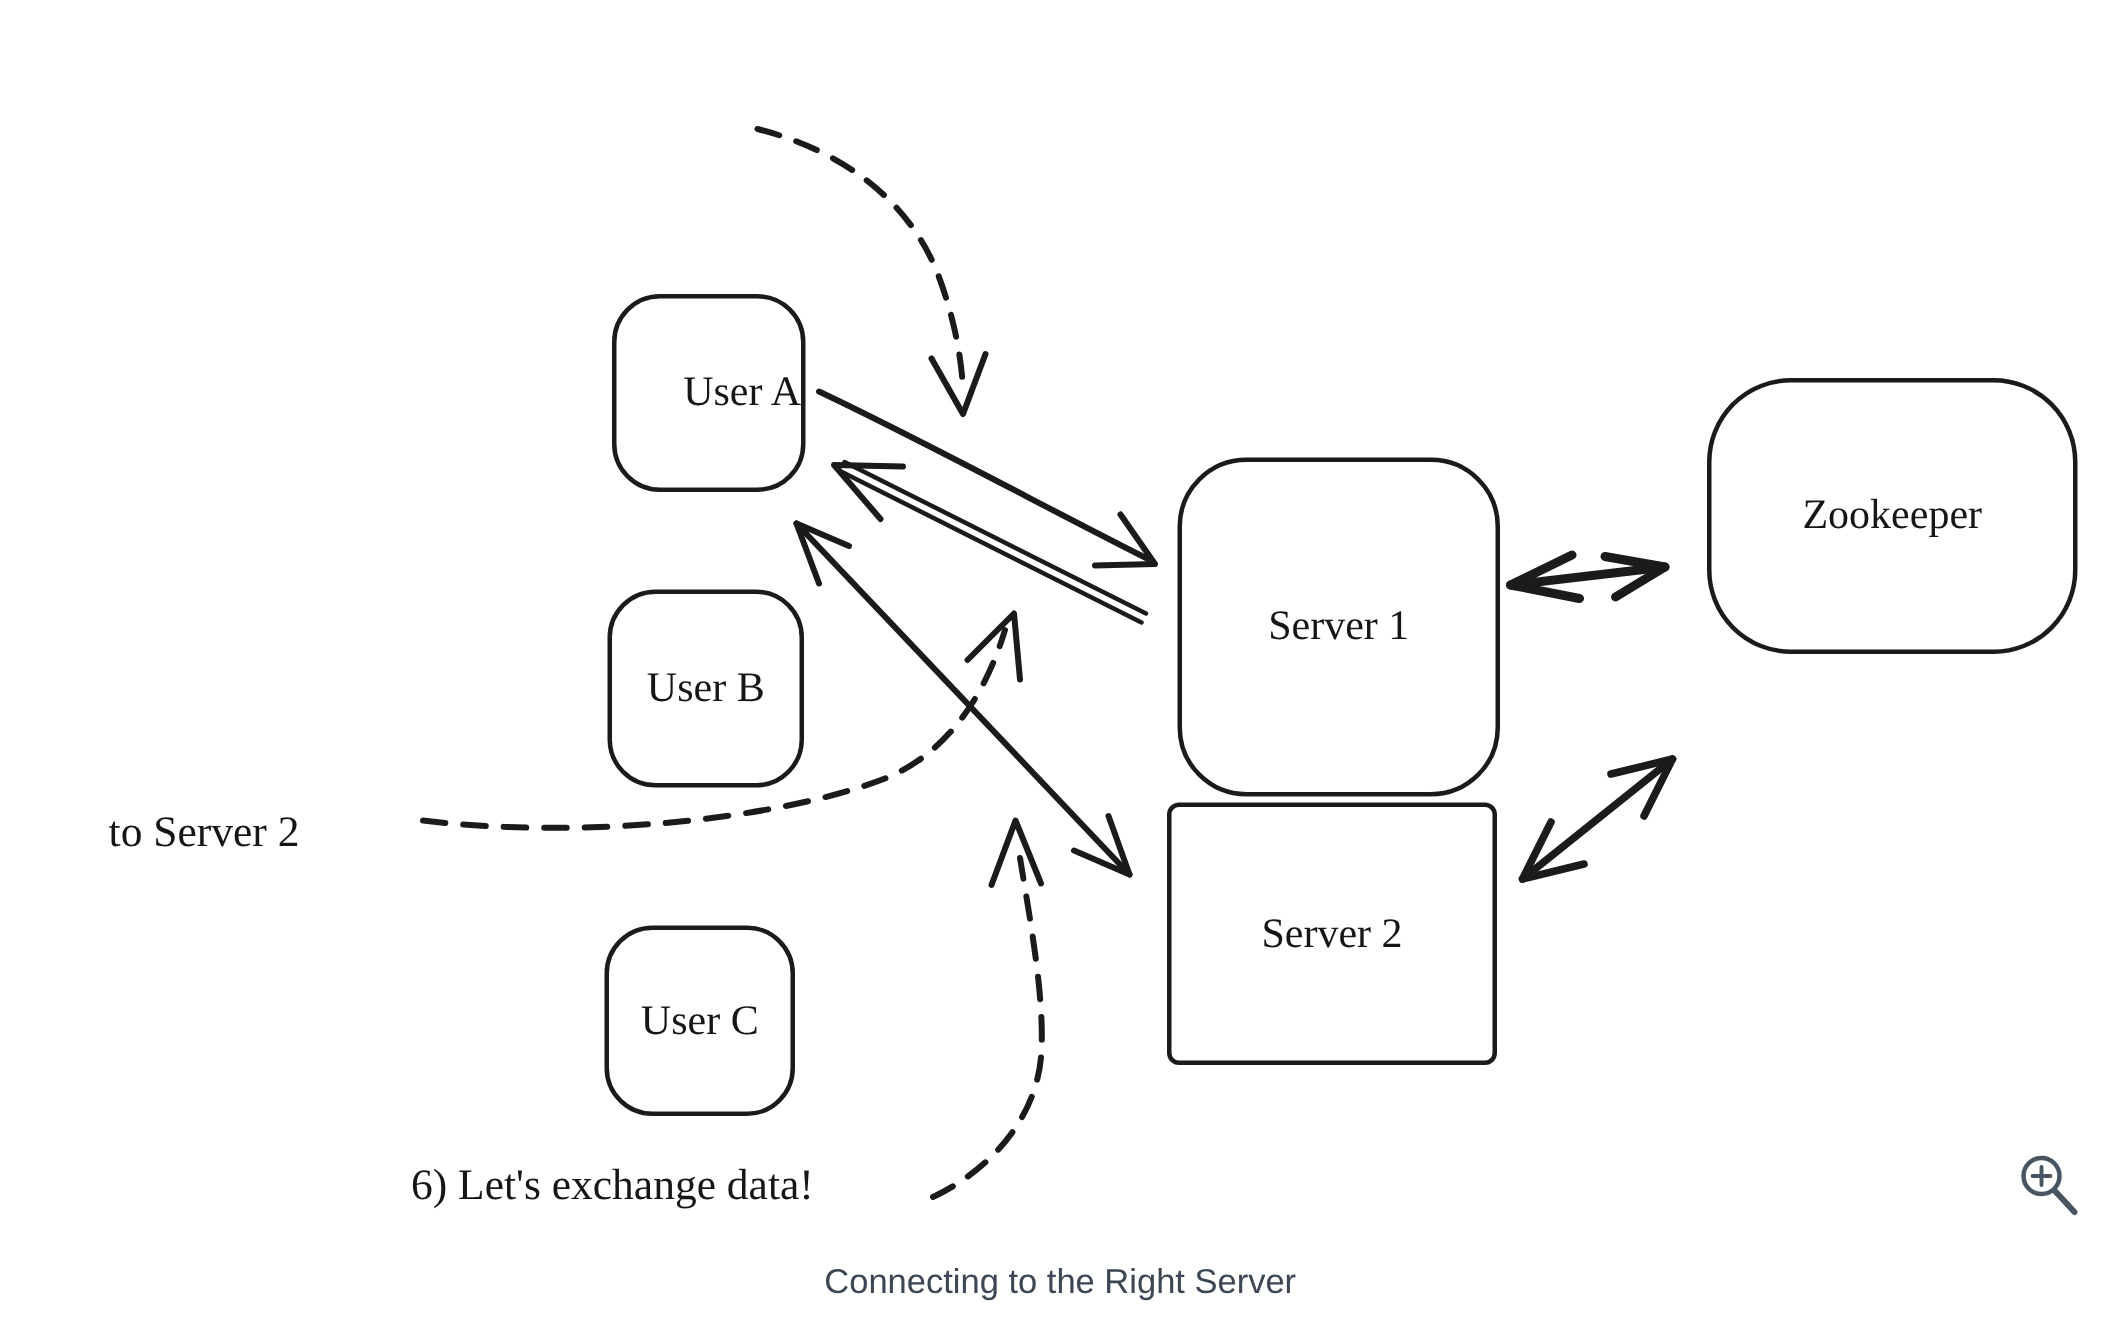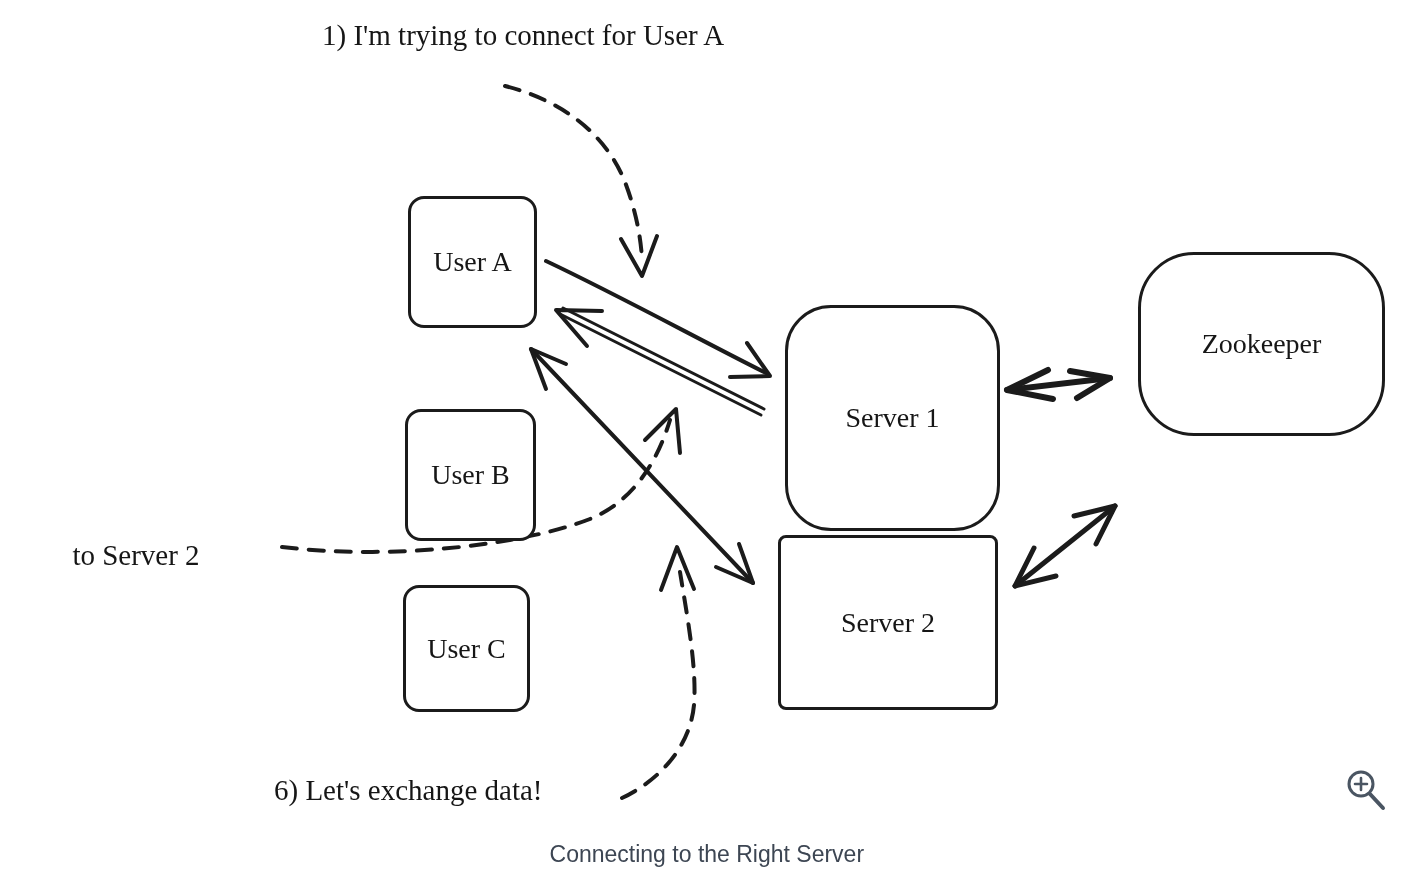--- a/index.html
+++ b/index.html
@@ -6,23 +6,23 @@
   .canvas {
     position:relative; width:1418px; height:880px; background:#ffffff;
     overflow:hidden; font-family:"Liberation Serif", serif; color:#161616;
   }
   .arrows { position:absolute; left:0; top:0; width:1418px; height:880px; }
   .node {
     position:absolute; display:flex; align-items:center; justify-content:center;
     border:3.5px solid #1b1b1b; background:#ffffff; box-sizing:border-box;
     font-size:28px; color:#161616;
   }
-  .node-user-a { left:408px; top:196px; width:129px; height:132px; border-radius:16px; }
-  .node-user-b { left:405px; top:393px; width:131px; height:132px; border-radius:16px;margin-top:16px; }
-  .node-user-c { left:403px; top:585px; width:127px; height:127px; border-radius:16px; }
+  .node-user-a { left:408px; top:196px; width:129px; height:132px; border-radius:32px;justify-content:flex-end; }
+  .node-user-b { left:405px; top:393px; width:131px; height:132px; border-radius:32px; }
+  .node-user-c { left:403px; top:617px; width:127px; height:127px; border-radius:32px; }
   .node-server-1 { left:785px; top:305px; width:215px; height:226px; border-radius:46px; }
   .node-server-2 { left:778px; top:535px; width:220px; height:175px; border-radius:8px; }
   .node-zookeeper { left:1138px; top:252px; width:247px; height:184px; border-radius:56px; }
   .note { position:absolute; font-size:29px; line-height:38px; color:#161616; white-space:nowrap; }
   .note-1 { left:322px; top:16px; }
   .note-2 { left:25px; top:498px; width:222px; text-align:center; white-space:normal; }
   .note-3 { left:274px; top:771px; }
   .caption {
     position:absolute; left:49%; top:841px; transform:translateX(-50%);
     font-family:"Liberation Sans", sans-serif; font-size:23px; color:#3d4653;
@@ -95,21 +95,20 @@
   <div class="node node-server-1">
     <span>Server 1</span>
   </div>
   <div class="node node-server-2">
     <span>Server 2</span>
   </div>
   <div class="node node-zookeeper">
     <span>Zookeeper</span>
   </div>
 
-  <div class="note note-1">1) I'm trying to connect for User A</div>
   <div class="note note-2">
     <br>
     <span>to Server 2</span>
   </div>
   <div class="note note-3">6) Let's exchange data!</div>
 
   <div class="caption">Connecting to the Right Server</div>
 
   <svg class="zoom-icon" viewBox="0 0 48 50" fill="none" stroke="#4a5562" stroke-linecap="round">
     <circle cx="19" cy="18" r="12" stroke-width="3"></circle>

